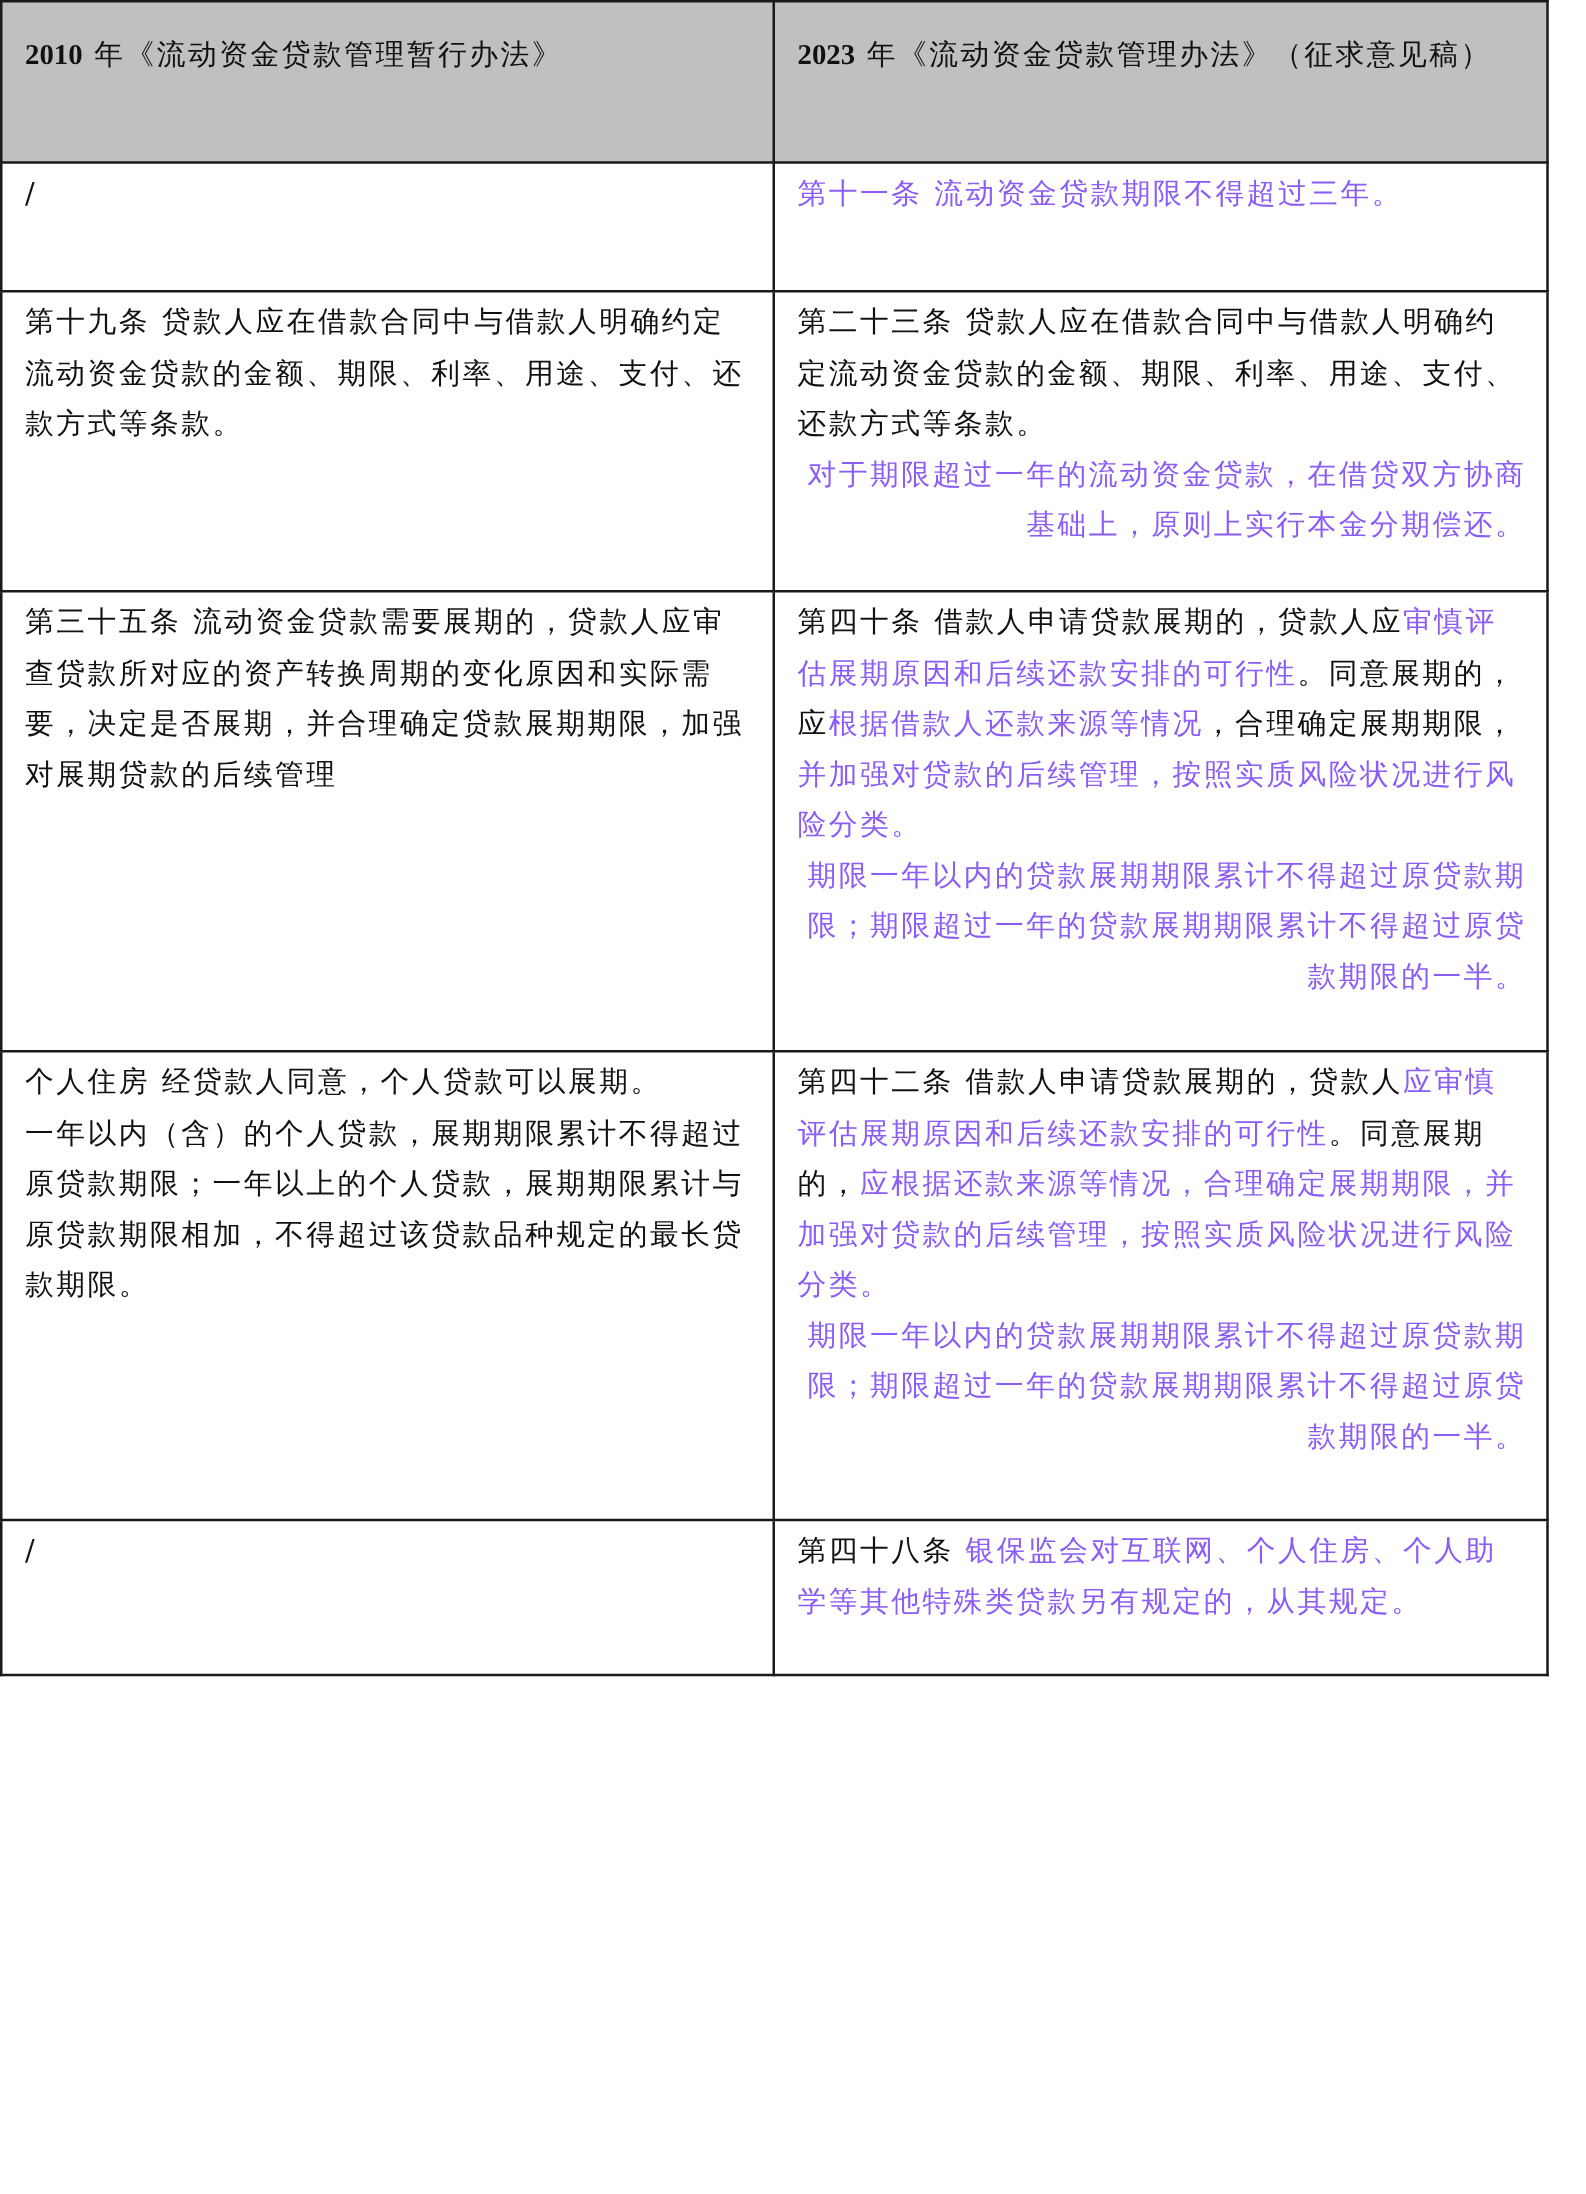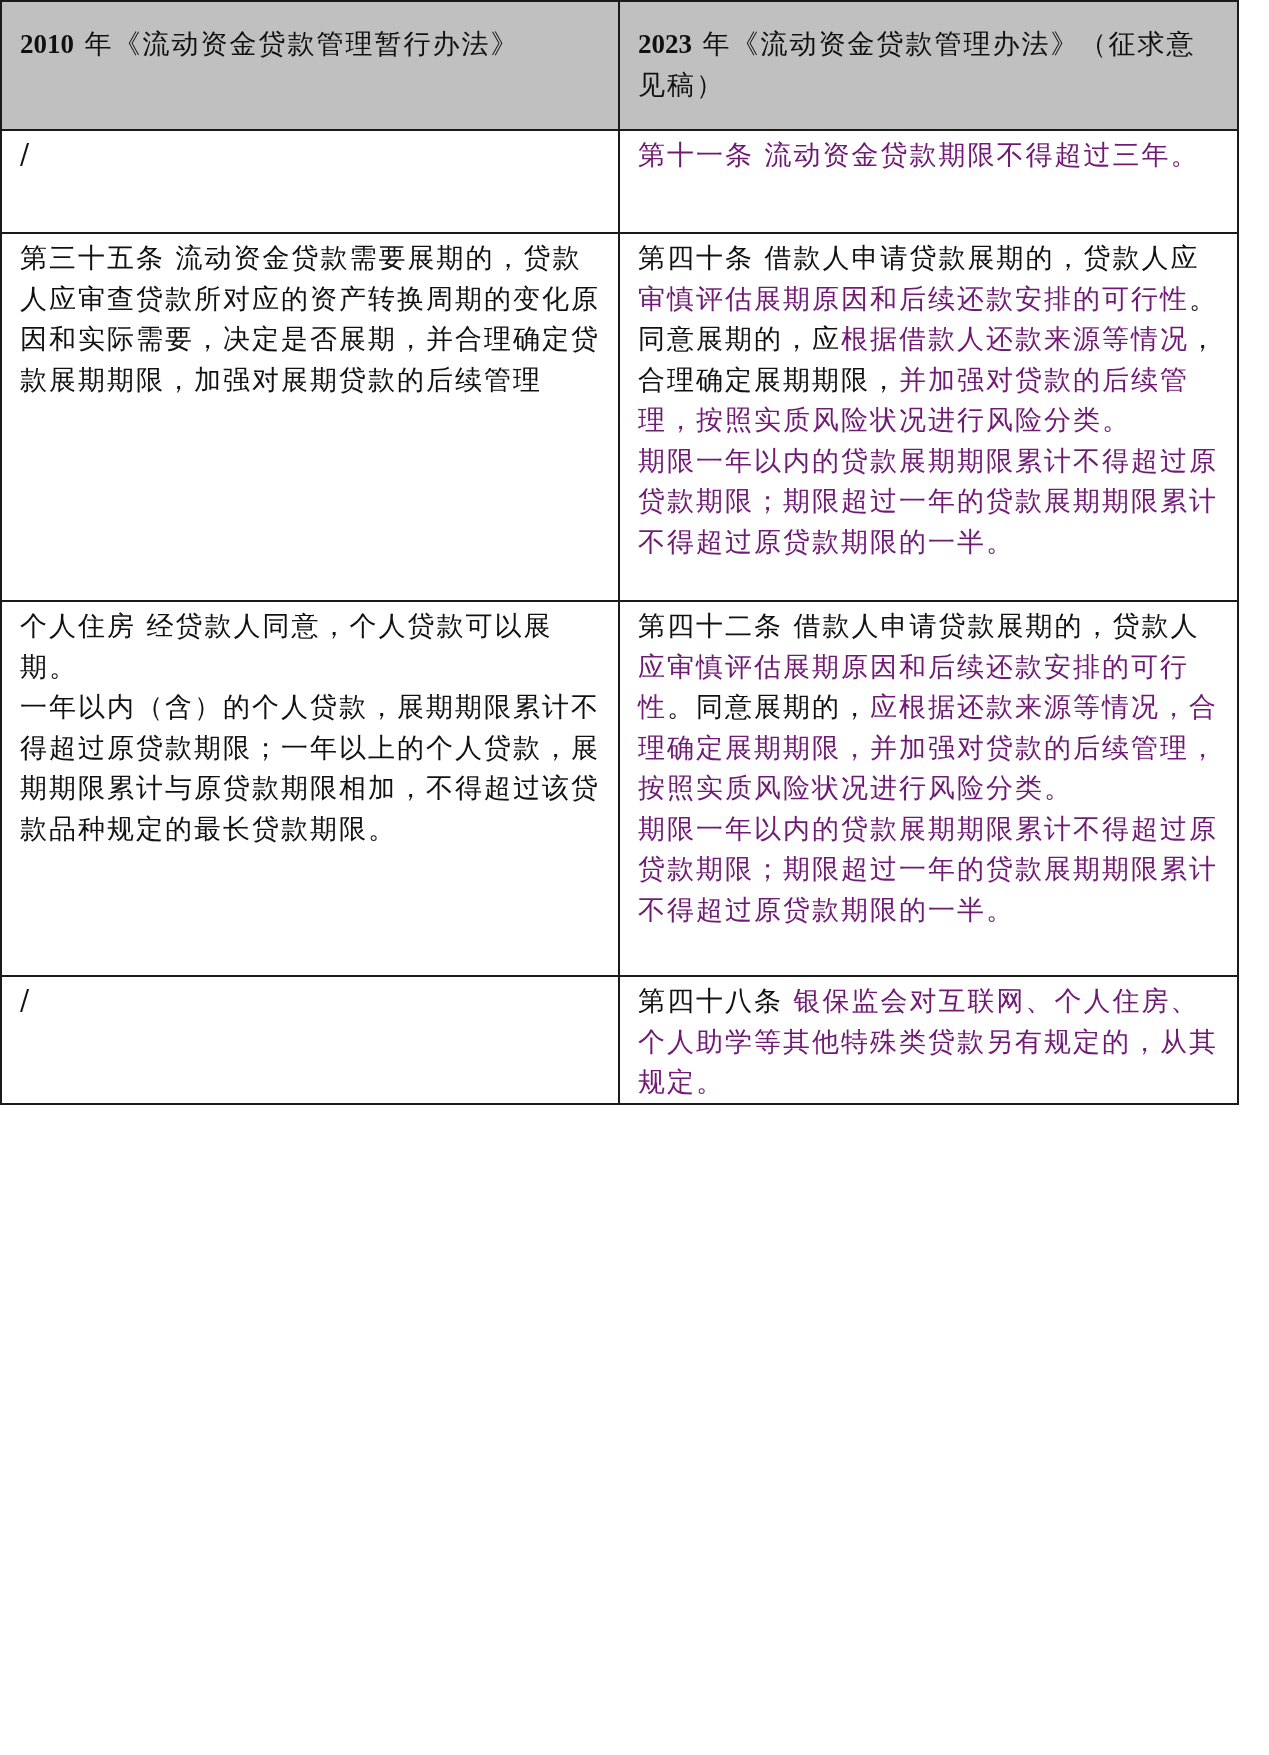--- a/index.html
+++ b/index.html
@@ -3,42 +3,42 @@
   <meta charset="utf-8">
   <style>
     html, body { margin: 0; padding: 0; background: #ffffff; }
     body { width: 1269px; height: 1755px; position: relative; overflow: hidden; }
     .tbl {
       position: absolute; left: 0; top: 0;
       width: 1237px;
       border-collapse: collapse;
       table-layout: fixed;
       font-family: "DejaVu Serif", "Liberation Serif", serif;
-      font-size: 27px;
+      font-size: 23px;
       line-height: 40.5px;
       color: #111111;
       letter-spacing: 2px;
     }
     .tbl td {
       border: 2px solid #1a1a1a;
       vertical-align: top;
       padding: 4px 16px 0 18px;
       word-break: break-all;
       overflow-wrap: anywhere;
     }
     .tbl td.right { border-left: 2px solid #555; margin-top: 40px; }
     .tbl col.c1 { width: 618px; }
     .tbl col.c2 { width: 619px; }
     tr.head td {
       background: #c0c0c0;
       padding-top: 22px;
       font-weight: normal;
     }
     tr.head .yr { font-family: "Liberation Serif", "DejaVu Serif", serif; font-weight: bold; letter-spacing: 0; }
-    .red { color: #701a75; }
+    .red { color: #8b5cf6; text-align: right; }
     .blk { color: #111111; }
     .para { display: block; }
   </style>
 </head>
 <body>
 
 <table class="tbl">
   <colgroup>
       <col class="c1">
       <col class="c2">
@@ -52,20 +52,27 @@
     <td class="right">
       <span class="yr">2023</span><span> 年《流动资金贷款管理办法》（征求意见稿）</span>
     </td>
   </tr>
 
   <tr style="height:103px">
     <td><span>/</span></td>
     <td class="right"><span class="red">第十一条 流动资金贷款期限不得超过三年。</span></td>
   </tr>
 
+  <tr style="height:240px">
+    <td><span>第十九条 贷款人应在借款合同中与借款人明确约定流动资金贷款的金额、期限、利率、用途、支付、还款方式等条款。</span></td>
+    <td class="right">
+      <span class="para blk">第二十三条 贷款人应在借款合同中与借款人明确约定流动资金贷款的金额、期限、利率、用途、支付、还款方式等条款。</span>
+      <span class="para red">对于期限超过一年的流动资金贷款，在借贷双方协商基础上，原则上实行本金分期偿还。</span>
+    </td>
+  </tr>
 
   <tr style="height:368px">
     <td><span>第三十五条 流动资金贷款需要展期的，贷款人应审查贷款所对应的资产转换周期的变化原因和实际需要，决定是否展期，并合理确定贷款展期期限，加强对展期贷款的后续管理</span></td>
     <td class="right">
       <span class="para">
         <span class="blk">第四十条  借款人申请贷款展期的，贷款人应</span><span class="red">审慎评估展期原因和后续还款安排的可行性</span><span class="blk">。同意展期的，应</span><span class="red">根据借款人还款来源等情况</span><span class="blk">，合理确定展期期限，</span><span class="red">并加强对贷款的后续管理，按照实质风险状况进行风险分类。</span>
       </span>
       <span class="para red">期限一年以内的贷款展期期限累计不得超过原贷款期限；期限超过一年的贷款展期期限累计不得超过原贷款期限的一半。</span>
     </td>
   </tr>

